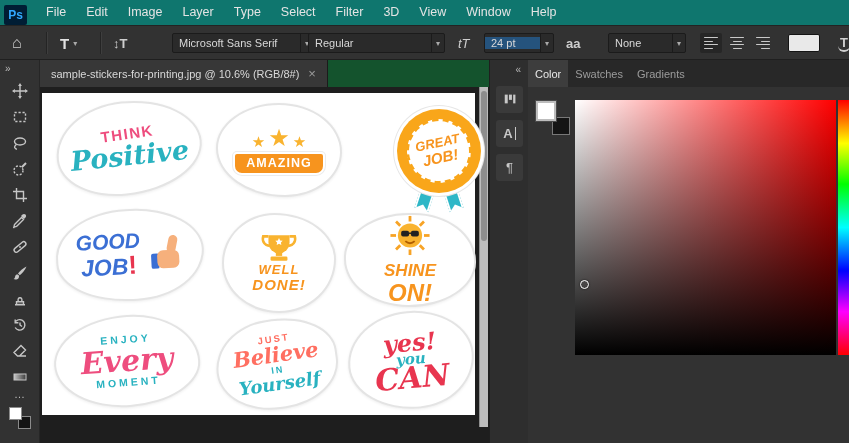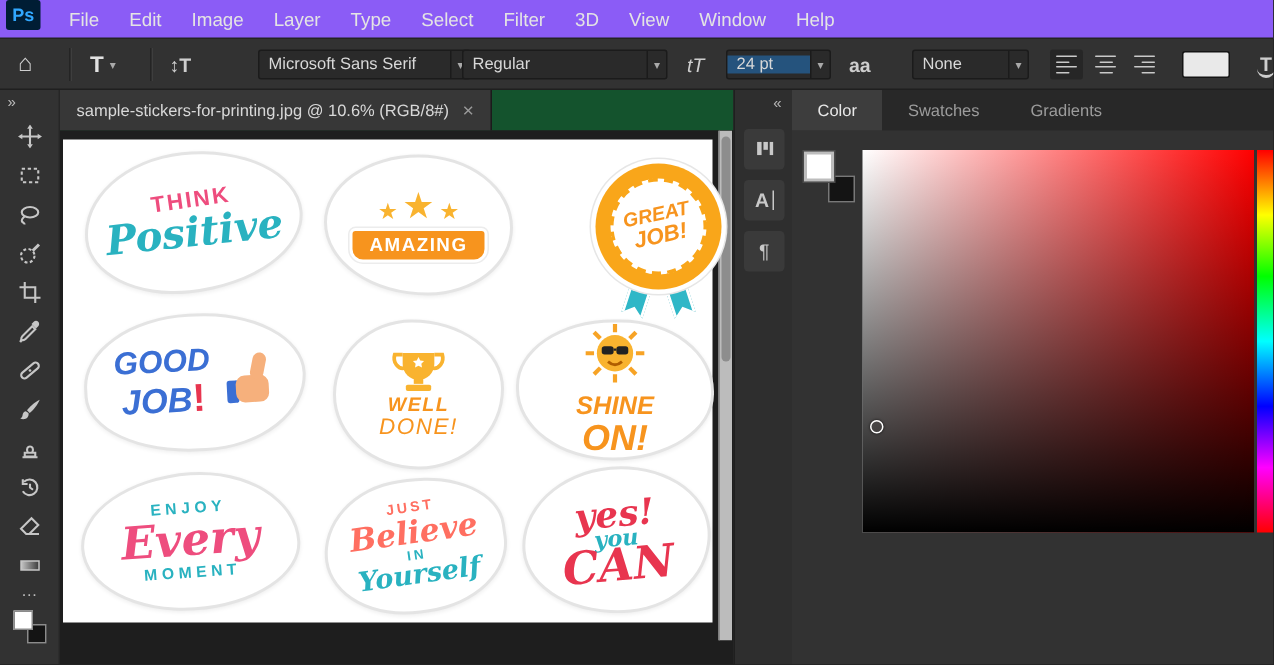--- a/index.html
+++ b/index.html
@@ -1,21 +1,21 @@
 <!DOCTYPE html>
 <html><head>
 <meta charset="utf-8">
 <style>
   *{margin:0;padding:0;box-sizing:border-box}
   html,body{background:#1a1a1a}
   body{font-family:"Liberation Sans",sans-serif;-webkit-font-smoothing:antialiased}
   #app{position:relative;width:849px;height:443px;background:#323232;overflow:hidden;color:#d6d6d6;font-size:12px}
 
   
-  #menubar{position:absolute;left:0;top:0;width:849px;height:26px;background:#8b5cf6;border-bottom:1px solid #232323;display:flex;align-items:flex-start}
+  #menubar{position:absolute;left:0;top:0;width:849px;height:26px;background:#0f766e;border-bottom:1px solid #232323;display:flex;align-items:flex-end}
   .ps-logo{width:23px;height:20px;margin:0 9px 0 4px;background:#001d34;color:#31a8ff;font-weight:bold;font-size:12px;display:flex;align-items:center;justify-content:center;border-radius:2px}
   .menu-item{padding:0 10px;font-size:12.5px;color:#e4e4e4;height:26px;display:flex;align-items:center}
 
   
   #optionsbar{position:absolute;left:0;top:26px;width:849px;height:34px;background:#323232;border-bottom:1px solid #1f1f1f}
   .ob{position:absolute;top:0;height:34px;display:flex;align-items:center;gap:2px;color:#cfcfcf}
   .vsep{position:absolute;top:6px;width:1px;height:22px;background:#242424;box-shadow:1px 0 0 #3e3e3e}
   .field{background:#2a2a2a;border:1px solid #1b1b1b;border-radius:2px;height:20px;display:flex;align-items:center;font-size:11px;color:#d8d8d8}
   .field .val{flex:1;padding:0 6px;white-space:nowrap;overflow:hidden}
   .field .dd{width:13px;height:100%;display:flex;align-items:center;justify-content:center;border-left:1px solid #1b1b1b;color:#a9a9a9;font-size:8px}
@@ -75,21 +75,21 @@
   .ribbon{width:15px;height:28px;background:#2fb7c7;border:2px solid #fff;box-shadow:0 0 0 1px #e6e6e6;clip-path:polygon(0 0,100% 0,100% 100%,50% 78%,0 100%)}
   .ribbon.l{transform:rotate(18deg)}
   .ribbon.r{transform:rotate(-18deg)}
   #stk4{left:14px;top:116px;width:148px;height:92px;border-radius:50% 50% 48% 52%/52% 48% 55% 45%;transform:rotate(-3deg)}
   .gj-row{display:flex;align-items:center;gap:7px}
   .gj-txt .g1{font-size:21px;font-weight:800;font-style:italic}
   .gj-txt .g2{font-size:23px;font-weight:800;font-style:italic}
   .gj-txt .bang{font-size:26px;font-weight:800}
   #stk5{left:180px;top:120px;width:114px;height:100px;border-radius:46% 54% 50% 50%/50% 46% 54% 50%}
   #stk5 .w1{font-size:13px;font-weight:800;font-style:italic;letter-spacing:1px}
-  #stk5 .w2{font-size:15px;font-weight:400;font-style:italic;letter-spacing:1px}
+  #stk5 .w2{font-size:15px;font-weight:700;font-style:italic;letter-spacing:1px}
   #stk6{left:302px;top:120px;width:132px;height:94px;border-radius:50% 48% 52% 50%/48% 52% 48% 52%;flex-direction:column;gap:6px}
   .sh-col div{font-weight:800;font-style:italic}
   .sh-col .s1{font-size:17px}
   .sh-col .s2{font-size:24px}
   #stk7{left:12px;top:222px;width:146px;height:92px;border-radius:52% 48% 50% 50%/50% 55% 45% 50%;transform:rotate(-4deg)}
   #stk7 .e1,#stk7 .e3{font-size:10.5px;font-weight:800;letter-spacing:3px}
   #stk7 .e2{font-size:30px}
   #stk8{left:174px;top:226px;width:122px;height:90px;border-radius:48% 52% 50% 50%/55% 45% 50% 50%;transform:rotate(-8deg)}
   #stk8 .b1{font-size:9.5px;font-weight:800;letter-spacing:2px}
   #stk8 .b2{font-size:21px}
@@ -103,21 +103,21 @@
   
   #dockstrip{position:absolute;left:489px;top:60px;width:39px;height:383px;background:#2e2e2e;border-left:1px solid #1f1f1f}
   #dockstrip .collapse{text-align:right;padding:4px 7px 0 0;color:#b5b5b5;font-size:10px;height:22px}
   .dockbtn{width:39px;height:34px;display:flex;align-items:center;justify-content:center}
   .dockbtn span.box{width:27px;height:27px;background:#3a3a3a;border-radius:3px;display:flex;align-items:center;justify-content:center;color:#c8c8c8;font-size:13px}
   .charA{border-right:1px solid #c8c8c8;padding-right:2px;font-size:13px;font-weight:bold;line-height:13px}
 
   
   #rightpanel{position:absolute;left:528px;top:60px;width:321px;height:383px;background:#323232}
   .tabstrip{display:flex;background:#282828;height:27px;align-items:stretch}
-  .tab{padding:0 17px;display:flex;align-items:center;font-size:11px;color:#9c9c9c;white-space:nowrap}
+  .tab{padding:0 7px;display:flex;align-items:center;font-size:11px;color:#9c9c9c;white-space:nowrap}
   .tab.active{background:#3d3d3d;color:#e8e8e8}
   #colorbody{position:relative;height:291px}
   #fgbg{position:absolute;left:8px;top:14px;width:36px;height:36px}
   #fgbg .front{position:absolute;left:0;top:0;width:20px;height:20px;background:#fff;border:2px solid #bdbdbd;outline:1px solid #4a4a4a;z-index:2}
   #fgbg .back{position:absolute;right:2px;bottom:2px;width:18px;height:18px;background:#141414;border:1px solid #787878}
   #satval{position:absolute;left:47px;top:13px;width:261px;height:255px;background:linear-gradient(to bottom,rgba(0,0,0,0),#000),linear-gradient(to right,#fff,#f00)}
   #satval .cursor{position:absolute;left:5px;top:180px;width:9px;height:9px;border:1.5px solid #fff;border-radius:50%;box-shadow:0 0 2px rgba(0,0,0,.8)}
   #huebar{position:absolute;left:310px;top:13px;width:11px;height:255px;background:linear-gradient(to bottom,#f00,#ff0 17%,#0f0 33%,#0ff 50%,#00f 67%,#f0f 83%,#f00)}
   #propstrip{position:absolute;left:0;top:318px;width:100%}
   #layerstrip{position:absolute;left:0;top:350px;width:100%;height:33px;background:#323232}

